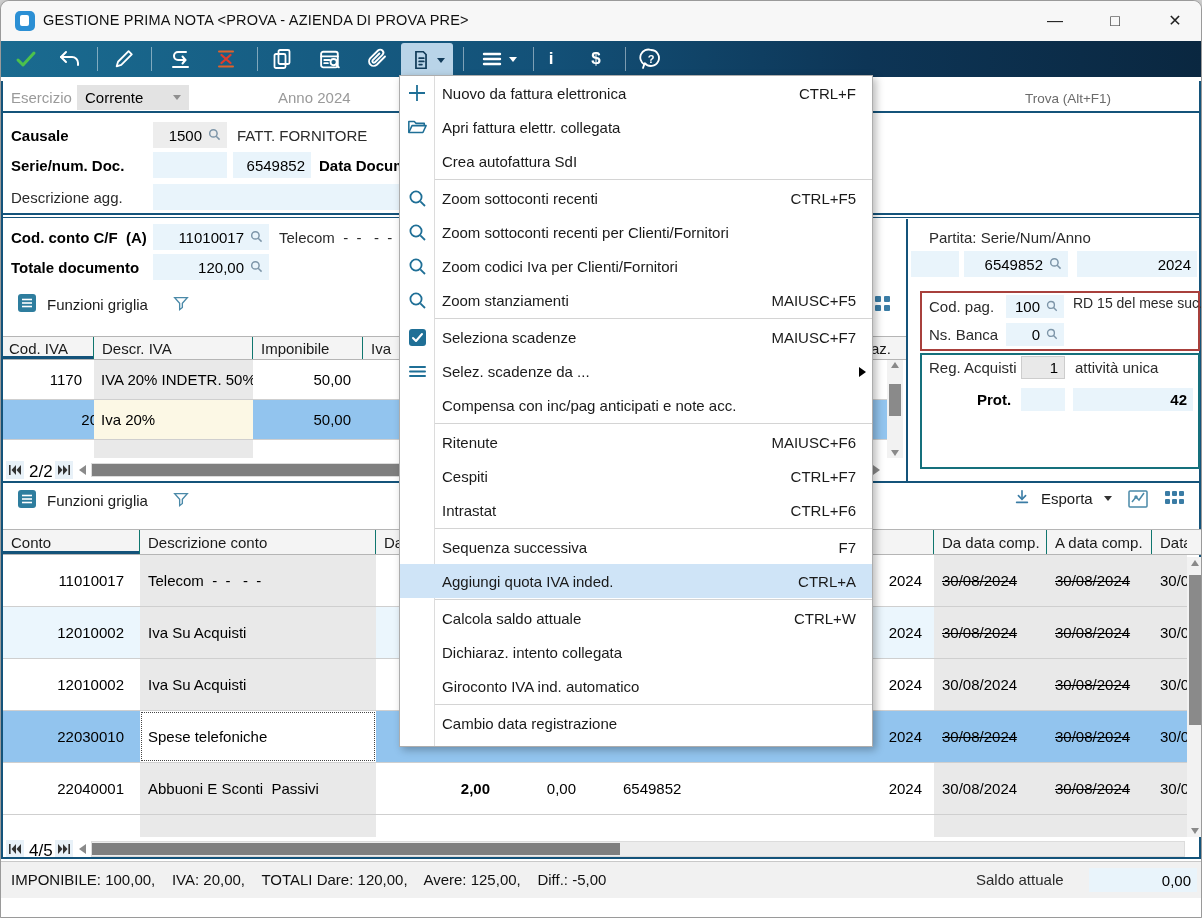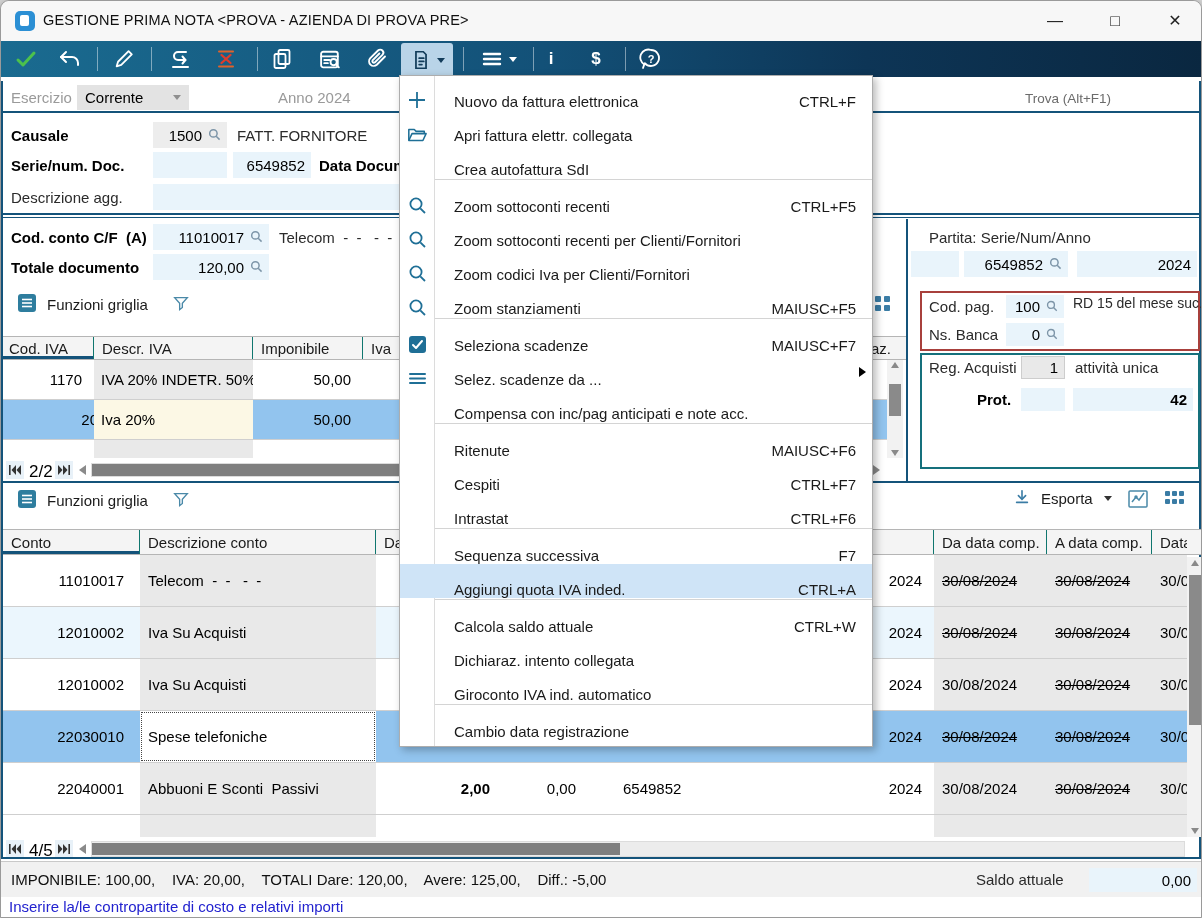--- a/index.html
+++ b/index.html
@@ -81,21 +81,21 @@
   
   .statusbar{position:absolute;left:0;top:860px;width:1202px;height:36px;background:#f1f1f1;border-top:1px solid #c9c9c9;}
   .status-text{position:absolute;left:10px;top:9px;font-size:15px;color:#111;white-space:pre;}
   .hintbar{position:absolute;left:0;top:896px;width:1202px;height:22px;background:#fff;}
   .hint-text{position:absolute;left:8px;top:1px;font-size:15px;color:#2222cf;}
 
   
   .menu{position:absolute;left:398px;top:74px;width:474px;height:672px;background:#fff;border:1px solid #adadad;
         box-shadow:3px 3px 8px rgba(0,0,0,.28);box-sizing:border-box;z-index:50;}
   .menu-gutterline{position:absolute;left:34px;top:0;bottom:0;width:1px;background:#dcdcdc;}
-  .menu-item{position:relative;height:34px;display:flex;align-items:flex-end;cursor:pointer;gap:12px;}
+  .menu-item{position:relative;height:34px;display:flex;align-items:center;cursor:pointer;}
   .menu-item.hl{background:#cfe4f7;}
   .mi-icon{width:34px;flex:0 0 34px;display:flex;align-items:center;justify-content:center;}
   .mi-label{font-size:15px;color:#1a1a1a;padding-left:8px;white-space:pre;}
   .mi-short{margin-left:auto;font-size:15px;color:#1a1a1a;padding-right:16px;}
   .mi-arrow{position:absolute;right:6px;top:13px;width:0;height:0;border-top:5px solid transparent;border-bottom:5px solid transparent;border-left:7px solid #000;}
   .menu-sep{height:1px;background:#d4d4d4;margin:1px 0 1px 35px;}
 </style>
 </head>
 <body>
 
@@ -545,23 +545,20 @@
   </div>
   <div class="abs hline-teal" style="left:0;top:856px;width:1202px;height:2px;"></div>
 
   <div class="statusbar">
     <div class="status-text">IMPONIBILE: 100,00,    IVA: 20,00,    TOTALI Dare: 120,00,    Avere: 125,00,    Diff.: -5,00</div>
     <div class="abs lbl" style="left:975px;top:9px;">Saldo attuale</div>
     <div class="field f-blue f-right" style="left:1088px;top:6px;width:108px;height:24px;">
       <span>0,00</span>
     </div>
   </div>
-  <div class="hintbar">
-    <div class="hint-text">Inserire la/le contropartite di costo e relativi importi</div>
-  </div>
 
   <div class="menu" id="dropdown-menu">
     <div class="menu-gutterline"></div>
   <div class="menu-item">
         <span class="mi-icon">
           <svg width="20" height="20" viewBox="0 0 20 20" stroke="#1f6f96" stroke-width="1.8">
             <line x1="10" y1="2" x2="10" y2="18"></line>
             <line x1="2" y1="10" x2="18" y2="10"></line>
           </svg>
         </span>

